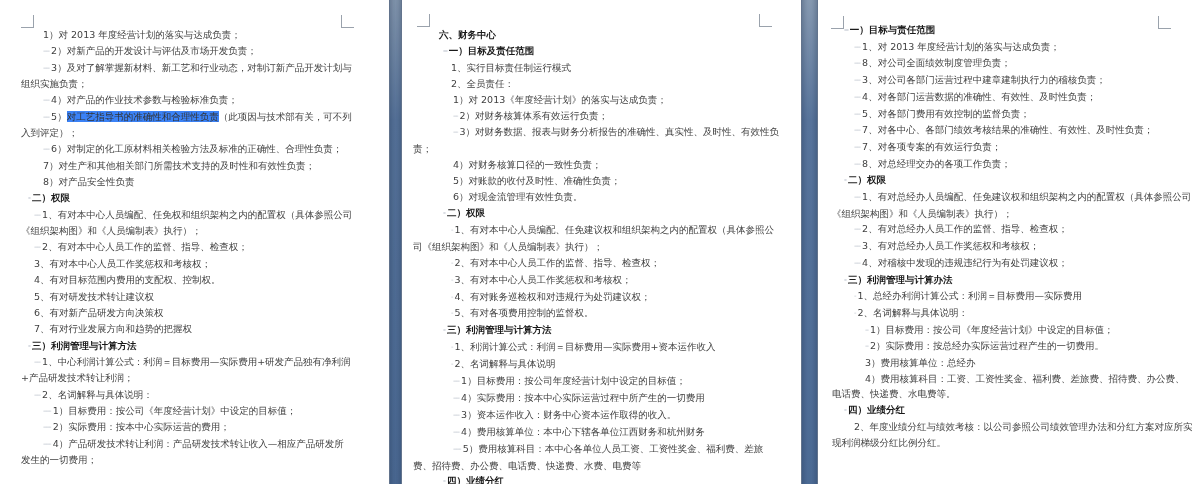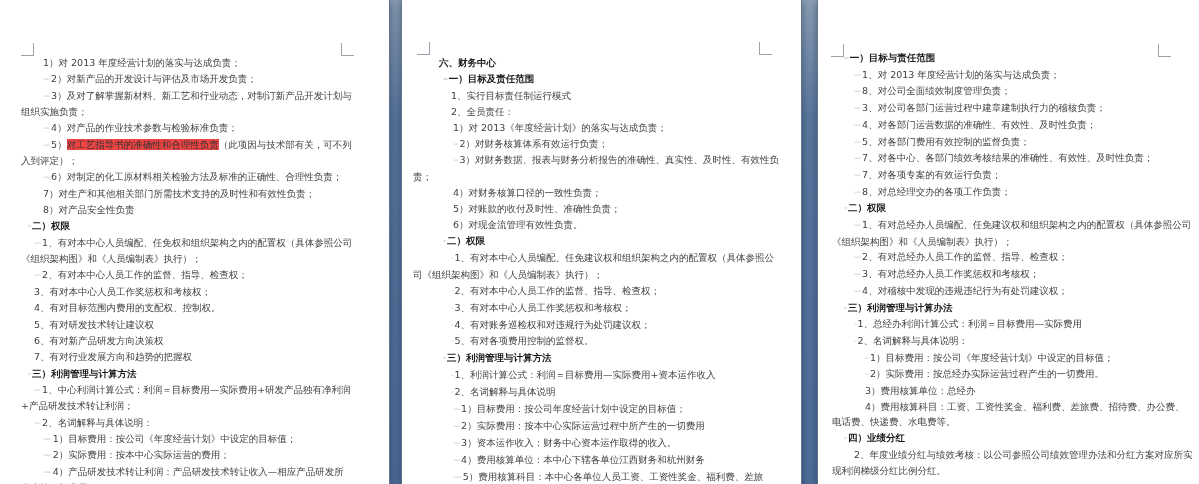--- a/index.html
+++ b/index.html
@@ -1,38 +1,38 @@
 <!DOCTYPE html>
 <html><head>
 <meta charset="utf-8">
 <style>
   html,body{margin:0;padding:0;}
   body{
     width:1199px;height:484px;overflow:hidden;position:relative;
     font-family:"DejaVu Sans",sans-serif;
     background:linear-gradient(180deg,#8ea1b8 0%,#5d7aa2 120px,#51709b 100%);
   }
-  .canvas{position:absolute;inset:0;margin-top:28px;}
+  .canvas{position:absolute;inset:0;}
   .page{
     position:absolute;top:-30px;height:600px;background:#ffffff;
     border:1px solid #63748d;
     box-shadow:0 3px 9px rgba(18,36,64,.55);
   }
   .page.p1{left:-28px;width:416px;}
   .page.p2{left:401px;width:399px;}
   .page.p3{left:817px;width:426px;}
   .content{position:absolute;font-size:9.5px;color:#3f3f3f;}
   .p1 .content{left:48px;top:56px;width:332px;line-height:16.35px;}
   .p2 .content{left:11px;top:56px;width:369px;line-height:15.9px;}
   .p3 .content{left:14px;top:51px;width:362px;line-height:15.7px;}
   .line{white-space:normal;}
   .lv-h1,.lv-h2{font-weight:bold;color:#1a1a1a;}  .p1 .lv-h2{text-indent:7px}  .p1 .lv-li1{text-indent:13px} .p1 .lv-li2{text-indent:22px}
   .p2 .lv-h1{text-indent:26px} .p2 .lv-h2{text-indent:30px} .p2 .lv-li1{text-indent:38px} .p2 .lv-li2{text-indent:40px} .p3 .lv-h2{text-indent:12px} .p3 .lv-li1{text-indent:22px} .p3 .lv-li2{text-indent:33px}
   .dashes{color:#bcc2cc;font-size:7px;letter-spacing:-1px;margin-right:2px;vertical-align:1px;}
-  .seg-hl{background:#ef4444;color:#333;}
+  .seg-hl{background:#3b82f6;color:#333;}
   .seg-strong{font-weight:bold;color:#20325c;text-decoration:underline;}
   
   .mark{position:absolute;width:12px;height:12px;border:0 solid #9aa2ac;}
   .mark.tl{border-right-width:1px;border-bottom-width:1px;}
   .mark.tr{border-left-width:1px;border-bottom-width:1px;}
   .p1 .mark.tl{left:48px;top:44px;}  .p1 .mark.tr{left:368px;top:44px;}
   .p2 .mark.tl{left:15px;top:43px;}  .p2 .mark.tr{left:357px;top:43px;}
   .p3 .mark.tl{left:13px;top:45px;}  .p3 .mark.tr{left:340px;top:45px;}
 </style>
 </head>
@@ -86,21 +86,21 @@
         <div class="line lv-h2"><span class="dashes">-</span><span>二）权限</span></div>
         <div class="line lv-li1"><span class="dashes">-</span><span>1、有对本中心人员编配、任免建议权和组织架构之内的配置权（具体参照公司《组织架构图》和《人员编制表》执行）；</span></div>
         <div class="line lv-li1"><span class="dashes">-</span><span>2、有对本中心人员工作的监督、指导、检查权；</span></div>
         <div class="line lv-li1"><span class="dashes">-</span><span>3、有对本中心人员工作奖惩权和考核权；</span></div>
         <div class="line lv-li1"><span class="dashes">-</span><span>4、有对账务巡检权和对违规行为处罚建议权；</span></div>
         <div class="line lv-li1"><span class="dashes">-</span><span>5、有对各项费用控制的监督权。</span></div>
         <div class="line lv-h2"><span class="dashes">-</span><span>三）利润管理与计算方法</span></div>
         <div class="line lv-li1"><span class="dashes">-</span><span>1、利润计算公式：利润＝目标费用—实际费用+资本运作收入</span></div>
         <div class="line lv-li1"><span class="dashes">-</span><span>2、名词解释与具体说明</span></div>
         <div class="line lv-li2"><span class="dashes">----</span><span>1）目标费用：按公司年度经营计划中设定的目标值；</span></div>
-        <div class="line lv-li2"><span class="dashes">----</span><span>2）实际费用：按本中心实际运营过程中所产生的一切费用</span></div>
+        <div class="line lv-li2"><span class="dashes">----</span><span>4）实际费用：按本中心实际运营过程中所产生的一切费用</span></div>
         <div class="line lv-li2"><span class="dashes">----</span><span>3）资本运作收入：财务中心资本运作取得的收入。</span></div>
         <div class="line lv-li2"><span class="dashes">----</span><span>4）费用核算单位：本中心下辖各单位江西财务和杭州财务</span></div>
         <div class="line lv-li2"><span class="dashes">-----</span><span>5）费用核算科目：本中心各单位人员工资、工资性奖金、福利费、差旅费、招待费、办公费、电话费、快递费、水费、电费等</span></div>
         <div class="line lv-h2"><span class="dashes">-</span><span>四）业绩分红</span></div>
       </div>
   </div>
 
   <div class="page p3">
     <span class="mark tl"></span>
     <span class="mark tr"></span>

